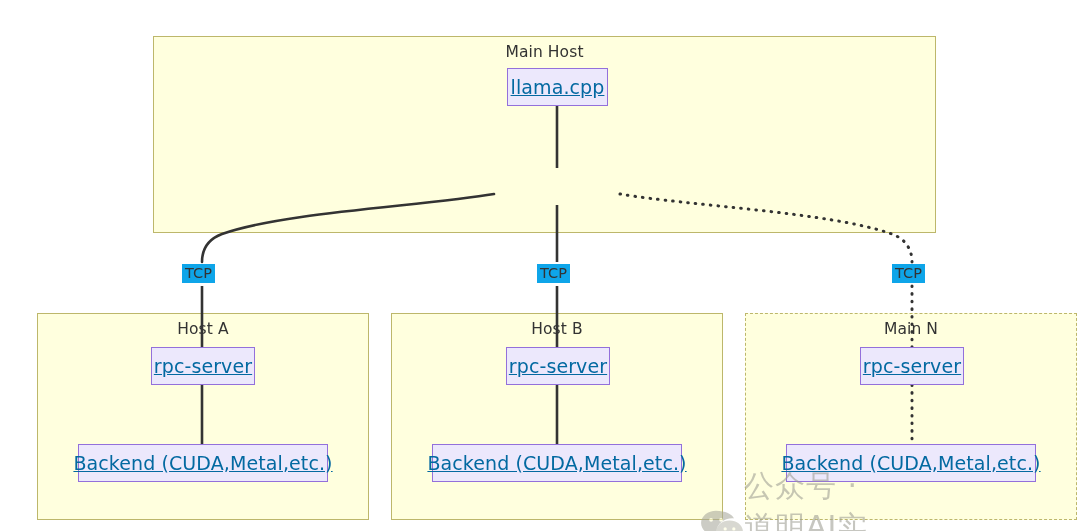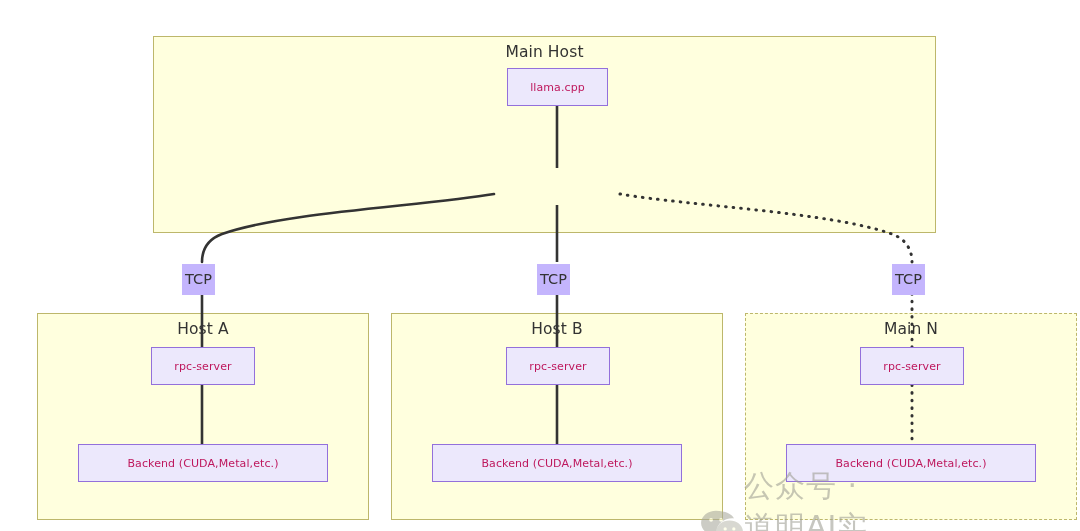--- a/index.html
+++ b/index.html
@@ -53,33 +53,34 @@
 
   
   .node {
     position: absolute;
     background: #ECE8FC;
     border: 1.3px solid #9370DB;
     box-sizing: border-box;
     display: flex;
     align-items: center;
     justify-content: center;
-    font-size: 11px;
-    color: #be185d;
+    font-size: 19px;
+    color: #0369a1;
     white-space: nowrap;
     letter-spacing: 0.1px;
+    text-decoration: underline;
   }
 
   
   .edge-label {
     position: absolute;
-    background: #c4b5fd;
+    background: #0ea5e9;
     color: #333333;
     font-size: 14.5px;
-    padding: 7px 3px;
+    padding: 1px 3px;
     line-height: 1.15;
     white-space: nowrap;
   }
 
   
   #watermark {
     position: absolute;
     left: 684px;
     top: 466px;
     display: flex;

